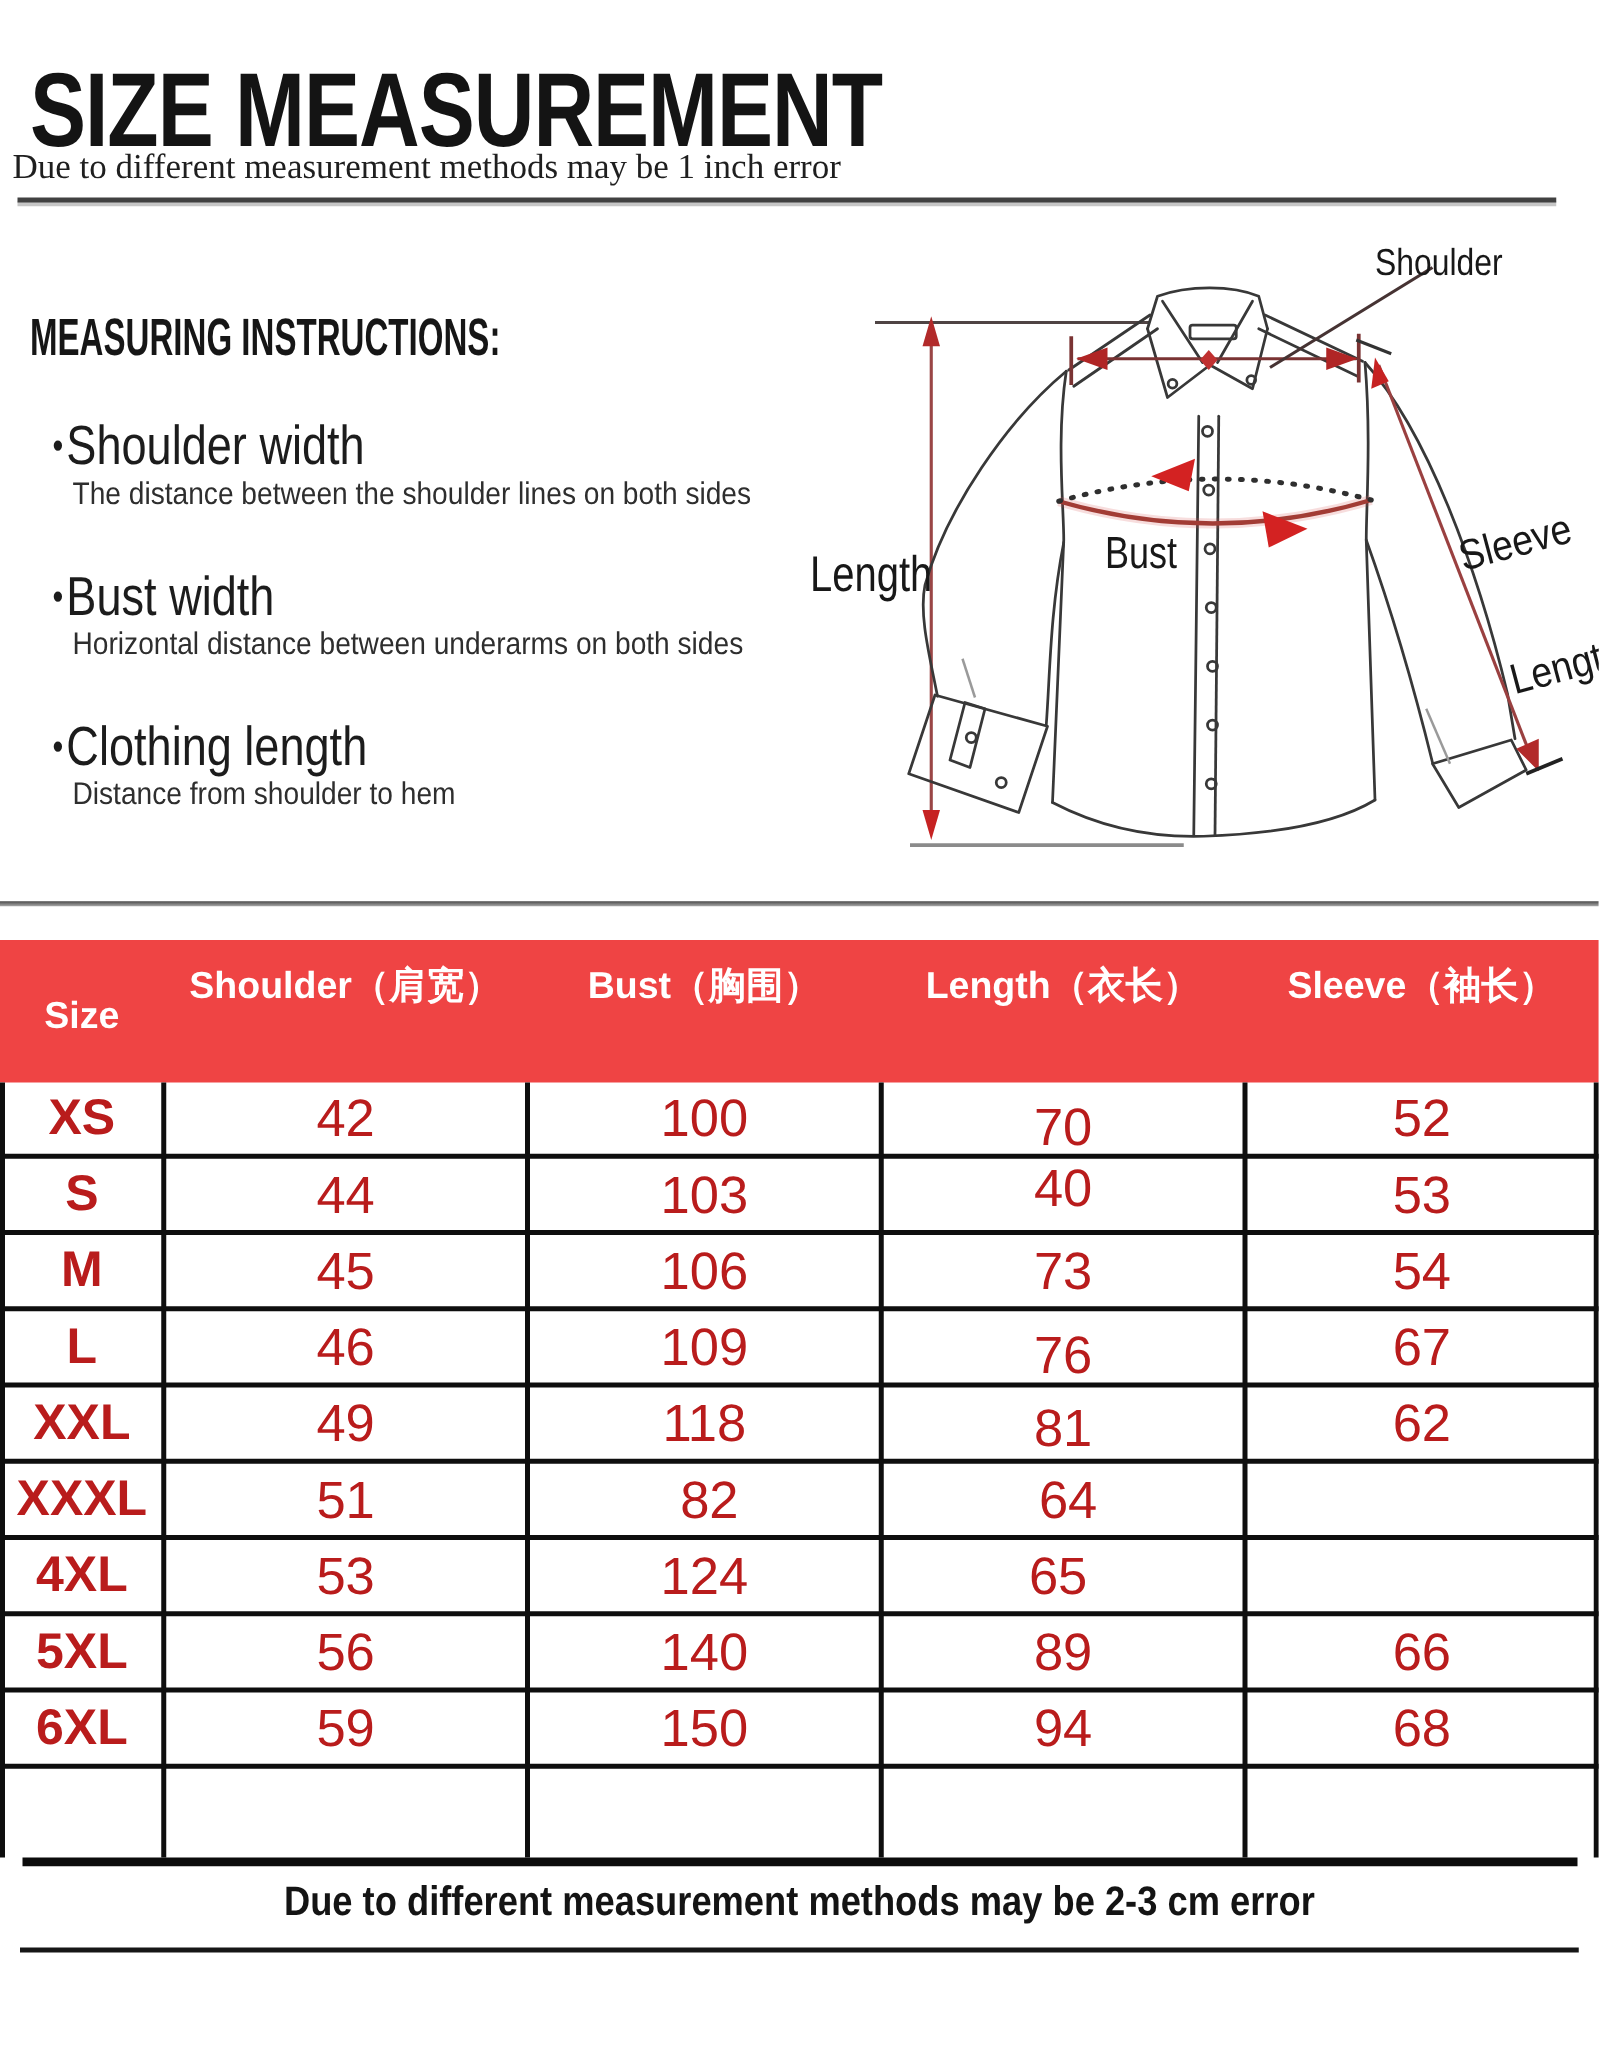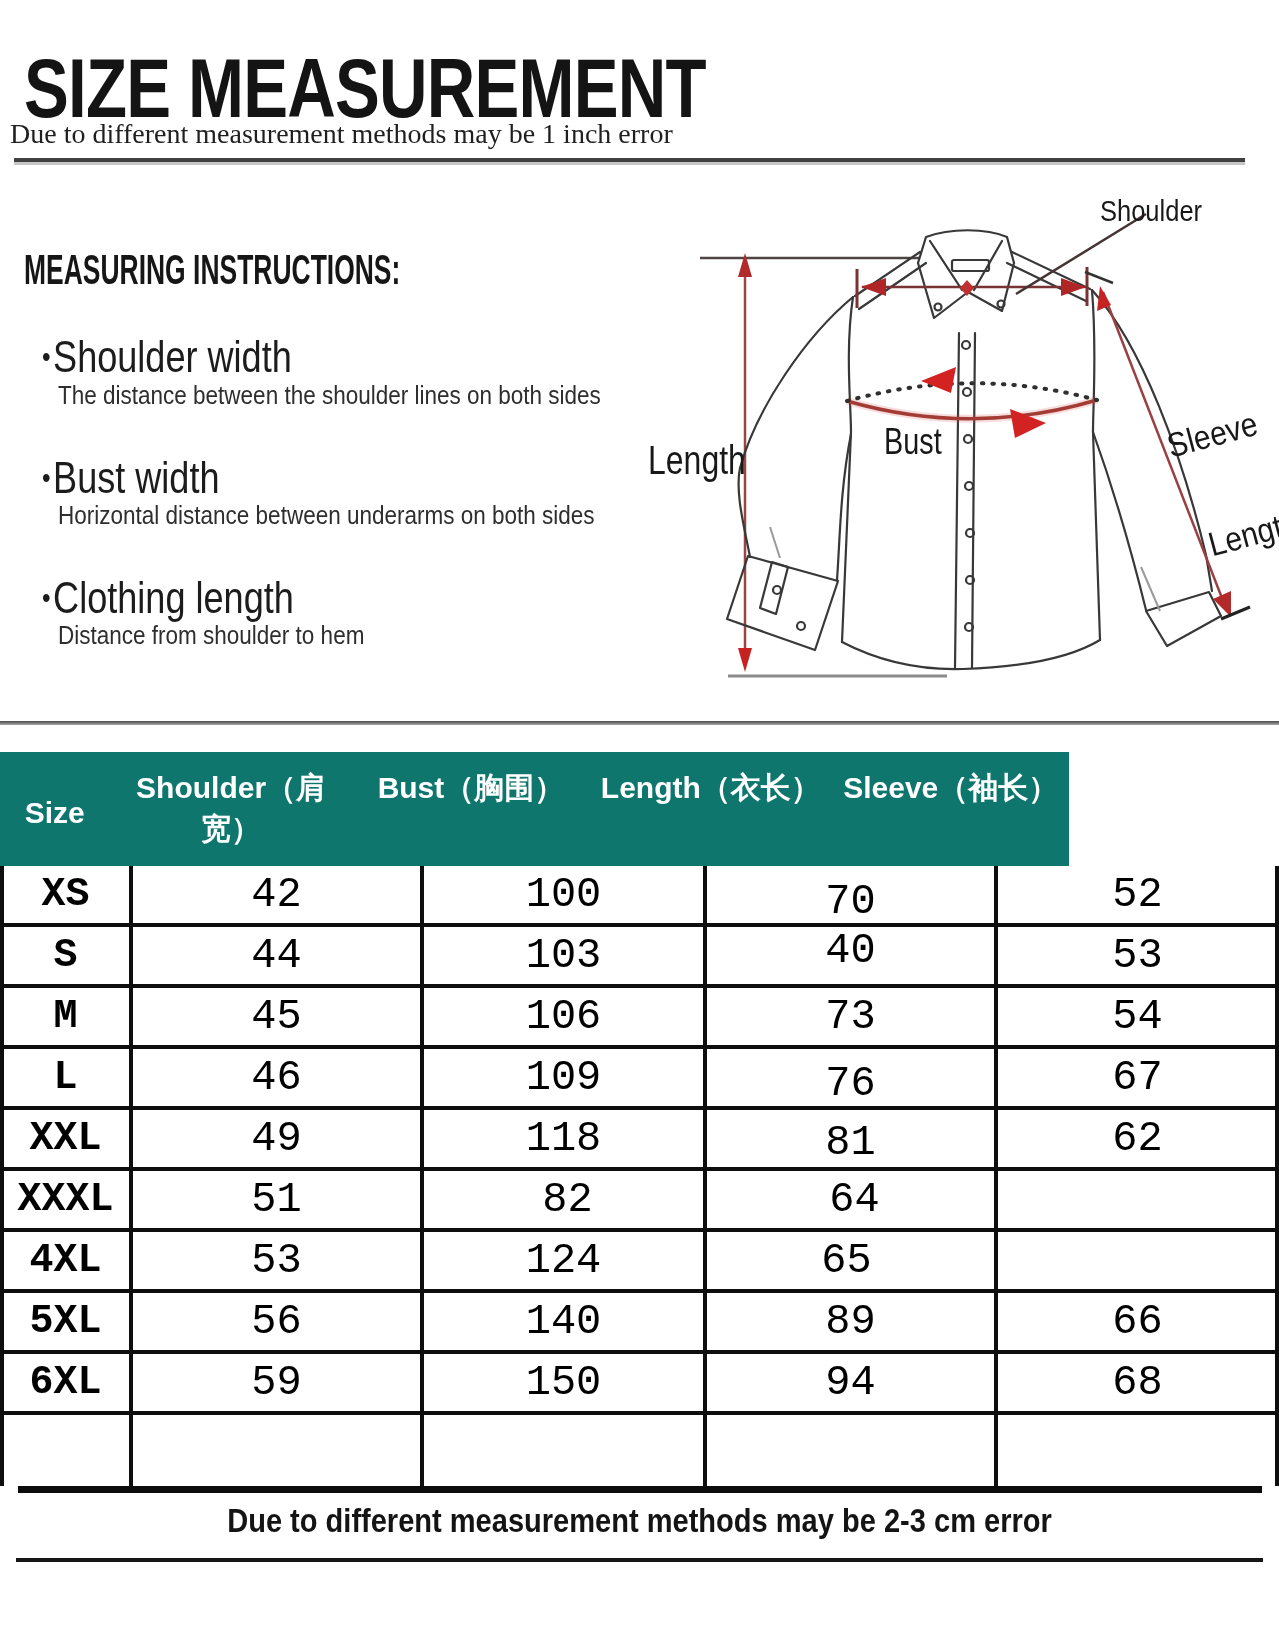--- a/index.html
+++ b/index.html
@@ -52,35 +52,35 @@
     transform-origin:left top;
   }
   .lab-sleeve .line2{padding-left:16px;margin-top:4px;}
 
   
   .mid-rule{left:0;top:721px;width:1279px;height:4px;
     background:linear-gradient(#4a4a4a,#a8a8a8);}
 
   
   .thead{
-    left:0;top:752px;width:1069px;height:114px;background:#0f766e;display:flex;
+    left:0;top:752px;width:1279px;height:114px;background:#ef4444;display:flex;
   }
   .thead .hcell{
     color:#fff;font-size:30px;font-weight:bold;text-align:center;
     padding-top:16px;box-sizing:border-box;
     font-family:"Liberation Sans","DejaVu Sans",sans-serif;
   }
   .thead .h-size{padding-top:44px;}
   .w0{width:131px;} .w1{width:291px;} .w2{width:283px;} .w3{width:291px;} .w4{width:283px;}
 
   .tbody{left:0;top:866px;width:1279px;}
   .trow{display:flex;height:61px;box-sizing:border-box;border-bottom:4px solid #0e0e0e;}
   .cell{
     display:flex;align-items:center;justify-content:center;
-    font-size:42px;color:#000000;box-sizing:border-box;font-family:Liberation Mono, monospace;
+    font-size:42px;color:#b91c1c;box-sizing:border-box;
   }
   .c-size{font-weight:bold;font-size:40px;}
   .trow:nth-of-type(1) .c-len{transform:translateY(7px);}
   .trow:nth-of-type(2) .c-len{transform:translateY(-5px);}
   .trow:nth-of-type(4) .c-len{transform:translateY(6px);}
   .trow:nth-of-type(5) .c-len{transform:translateY(4px);}
 
   .vline{position:absolute;top:866px;height:620px;width:4px;background:#0e0e0e;}
   .vl0{left:0;} .vl1{left:129px;} .vl2{left:420px;} .vl3{left:703px;} .vl4{left:994px;} .vl5{left:1275px;}
 

